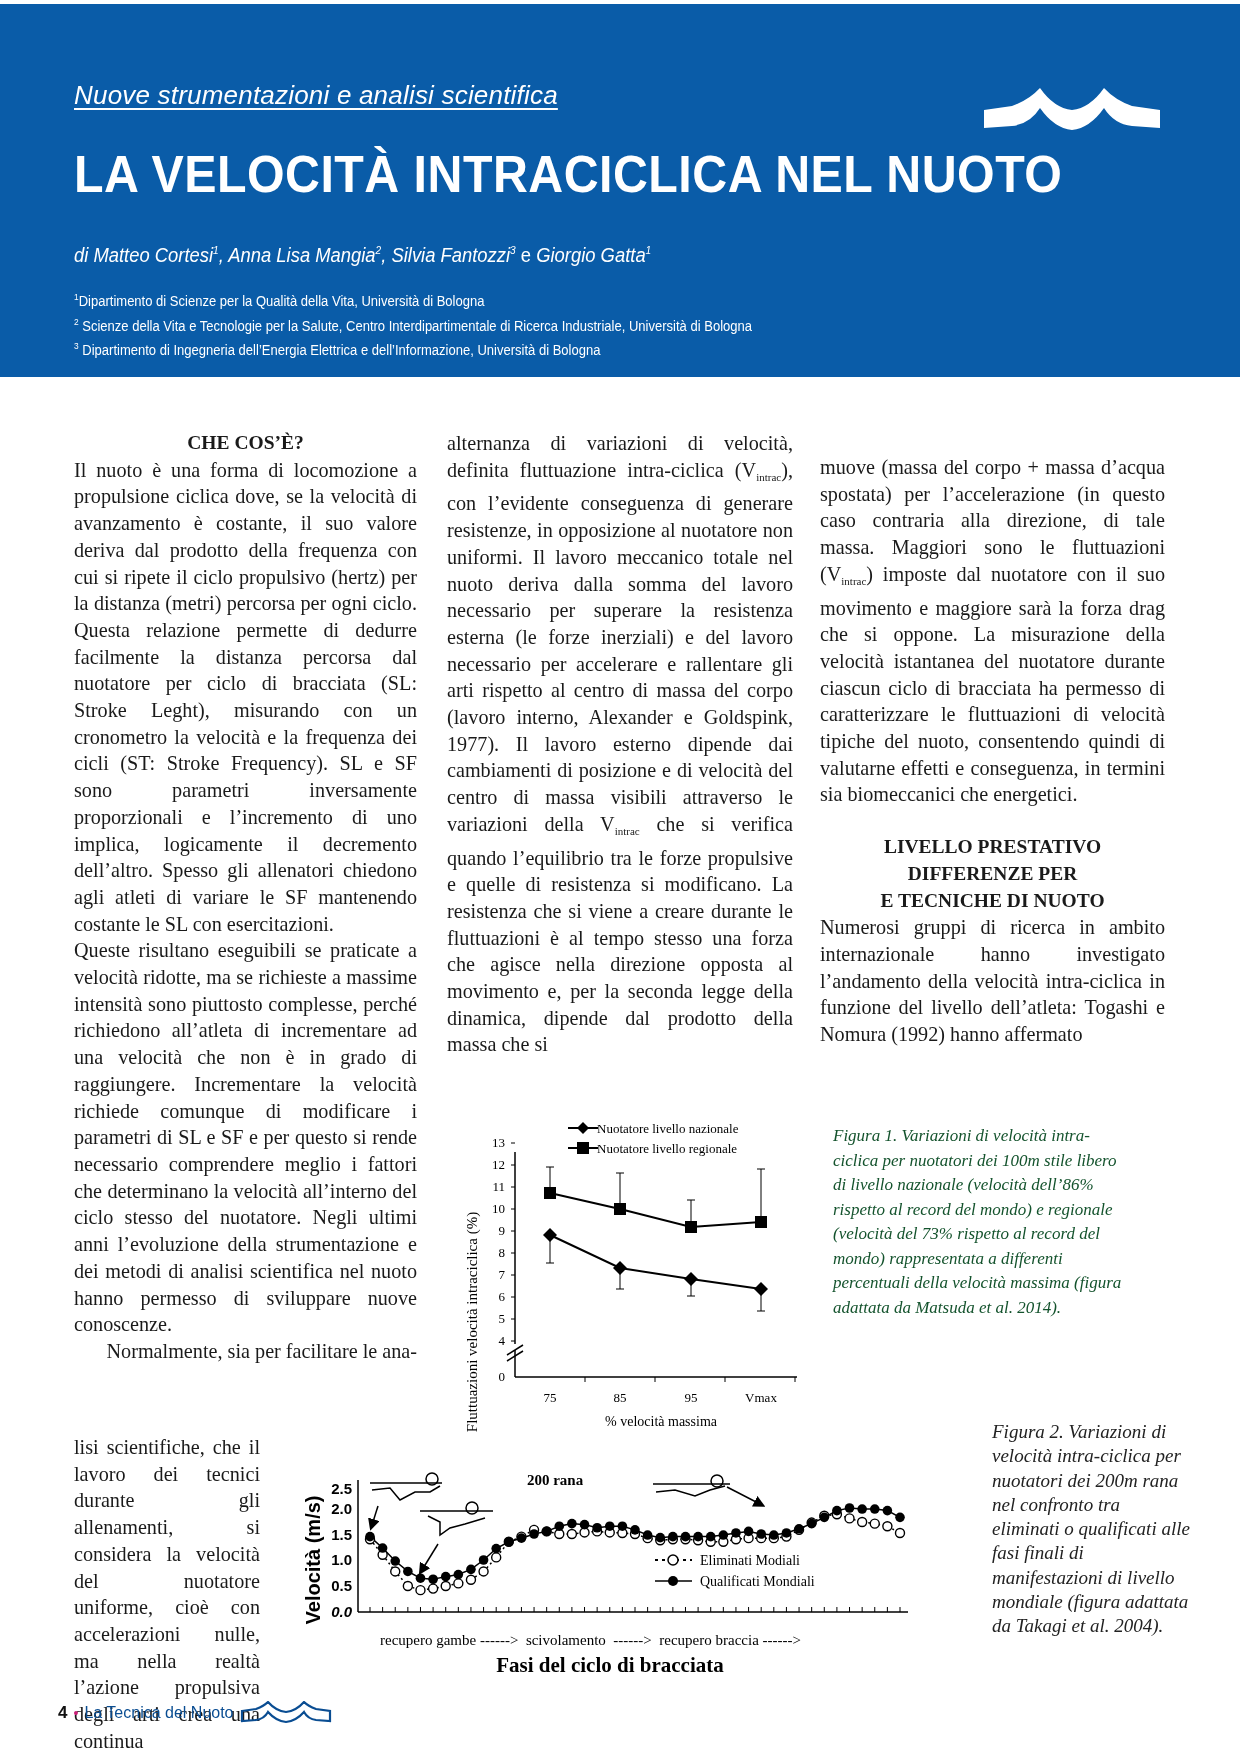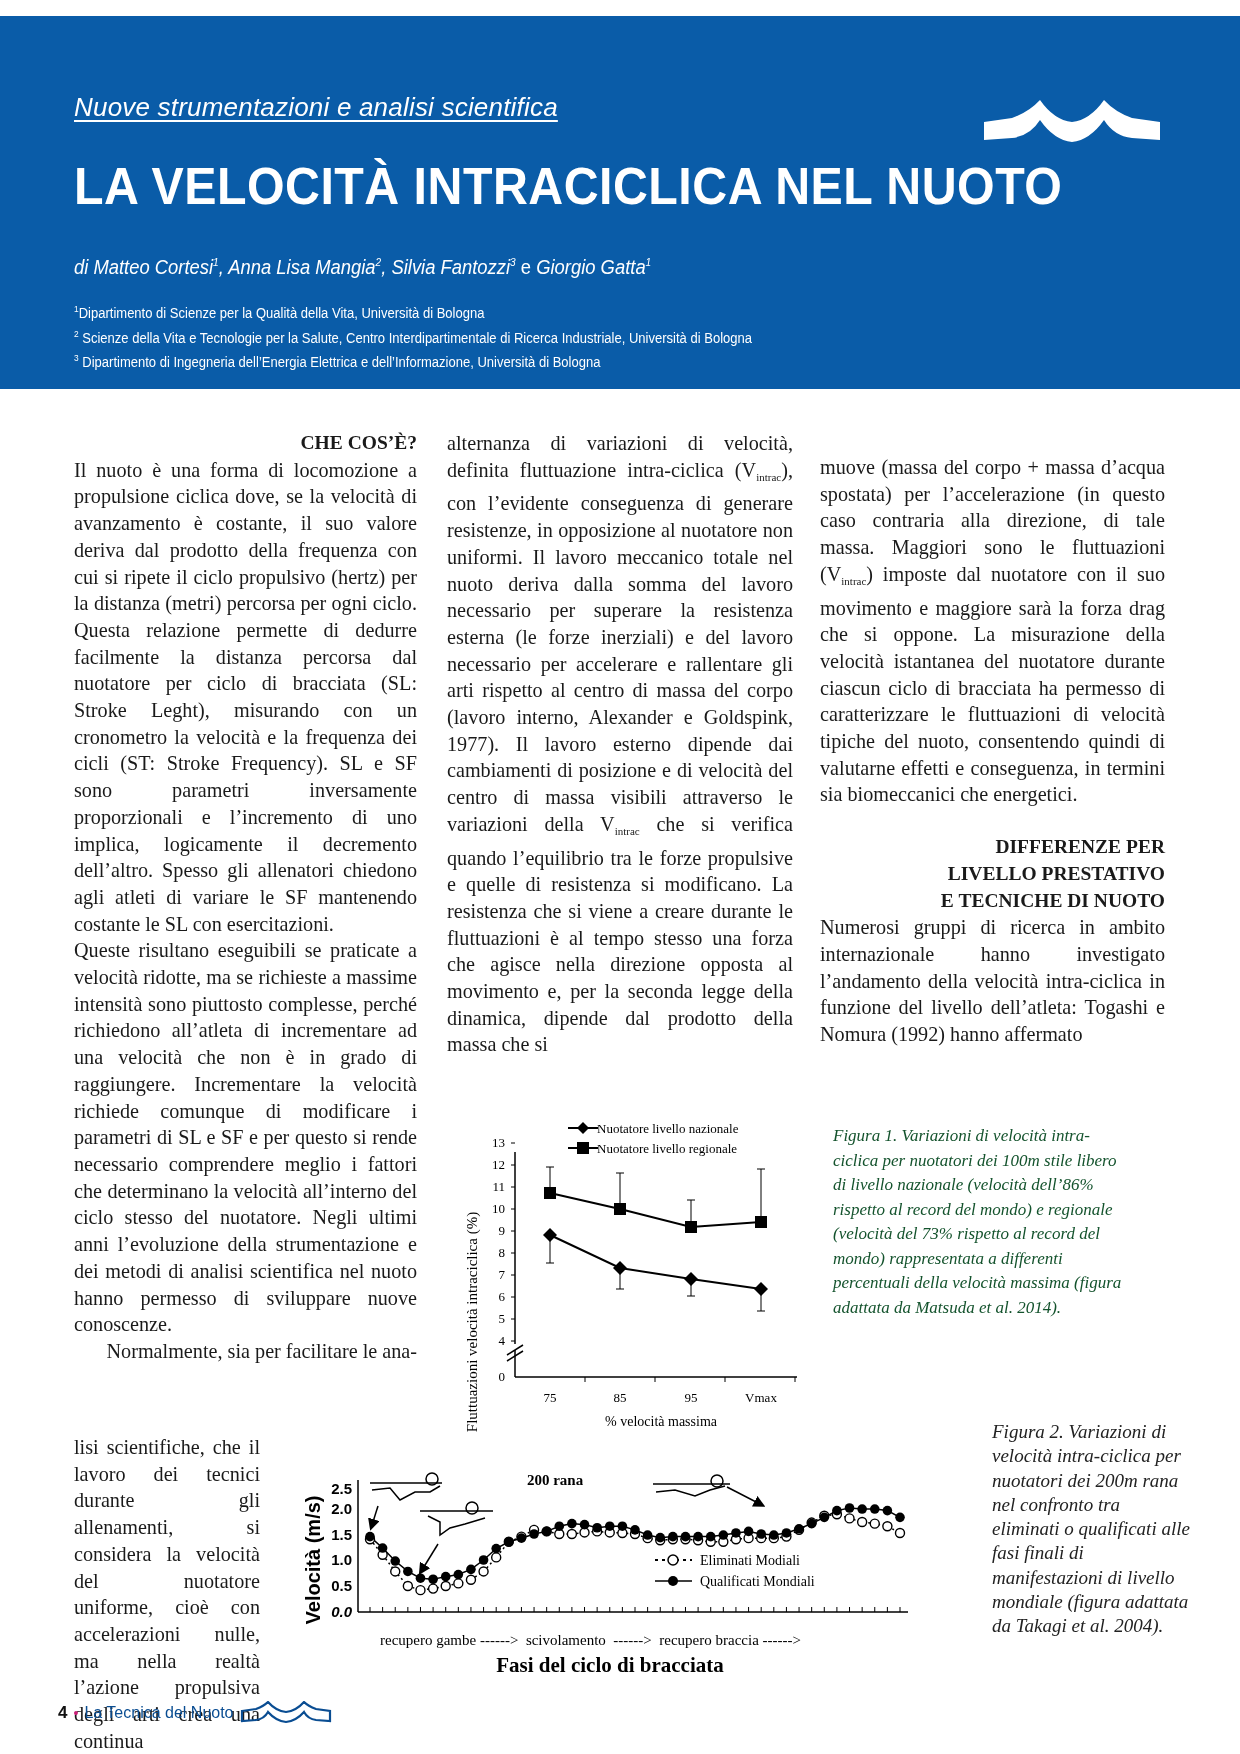--- a/index.html
+++ b/index.html
@@ -1,38 +1,38 @@
 <!DOCTYPE html>
 <html><head>
 <meta charset="utf-8">
 <style>
   * { box-sizing: border-box; margin: 0; padding: 0; }
   html, body { width: 1240px; height: 1754px; background: #ffffff; overflow: hidden; }
   body { position: relative; font-family: "Liberation Serif", "DejaVu Serif", serif; color: #1a1a1a; }
 
   
-  .header { position: absolute; left: 0; top: 16px; width: 1240px; height: 373px; background: #0a5ca8; color: #fff; }
+  .header { position: absolute; left: 0; top: 4px; width: 1240px; height: 373px; background: #0a5ca8; color: #fff; }
   .kicker { position: absolute; left: 74px; top: 76px; font-family: "Liberation Sans", "DejaVu Sans", sans-serif; font-style: italic; font-size: 26px; font-weight: 300; text-decoration: underline; text-underline-offset: 4px; letter-spacing: 0.2px; }
   .wave-logo { position: absolute; left: 984px; top: 84px; width: 176px; height: 44px; }
   .title { position: absolute; left: 74px; top: 140px; font-family: "Liberation Sans", "DejaVu Sans", sans-serif; font-weight: bold; font-size: 52px; letter-spacing: 0.5px; white-space: nowrap; transform: scaleX(0.93); transform-origin: left; }
   .authors { position: absolute; left: 74px; top: 240px; font-family: "Liberation Sans", "DejaVu Sans", sans-serif; font-style: italic; font-size: 20px; white-space: nowrap; transform: scaleX(0.92); transform-origin: left; }
   .authors .name { font-weight: normal; }
   .authors sup { font-size: 11px; }
   .affils { position: absolute; left: 74px; top: 283px; font-family: "Liberation Sans", "DejaVu Sans", sans-serif; font-size: 14px; line-height: 21px; transform: scaleX(0.93); transform-origin: left; }
   .affils div { white-space: nowrap; }
   .affils sup { font-size: 9px; }
 
   
   .col { position: absolute; font-size: 20.2px; line-height: 26.7px; text-align: justify; }
   .col p { text-indent: 0; }
   .col1 { left: 74px; top: 430px; width: 343px; }
   .col2 { left: 447px; top: 430px; width: 346px; }
   .col3 { left: 820px; top: 430px; width: 345px; margin-top: 24px; }
   .col1b { left: 74px; top: 1434px; width: 186px; }
-  .section-head { font-weight: bold; text-align: right; font-size: 19.5px; line-height: 26.7px; }
+  .section-head { font-weight: bold; text-align: center; font-size: 19.5px; line-height: 26.7px; }
   sub.v { font-size: 11px; vertical-align: -4px; }
 
   
   .fig1 { position: absolute; left: 455px; top: 1112px; width: 370px; height: 320px; }
   .fig1-caption { position: absolute; left: 833px; top: 1124px; width: 300px; font-style: italic; font-size: 17px; line-height: 24.5px; color: #14532d; }
 
   
   .fig2 { position: absolute; left: 300px; top: 1450px; width: 650px; height: 225px; }
   .fig2-caption { position: absolute; left: 992px; top: 1420px; width: 200px; font-style: italic; font-size: 19px; line-height: 24.3px; color: #222; }
 
@@ -73,22 +73,22 @@
 </div>
 
 <div class="col col2">
   <p><span>alternanza di variazioni di velocità, definita fluttuazione intra-ciclica (V</span><sub class="v">intrac</sub><span>), con l’evidente conseguenza di generare resistenze, in opposizione al nuotatore non uniformi. Il lavoro meccanico totale nel nuoto deriva dalla somma del lavoro necessario per superare la resistenza esterna (le forze inerziali) e del lavoro necessario per accelerare e rallentare gli arti rispetto al centro di massa del corpo (lavoro interno, Alexander e Goldspink, 1977). Il lavoro esterno dipende dai cambiamenti di posizione e di velocità del centro di massa visibili attraverso le variazioni della V</span><sub class="v">intrac</sub><span> che si verifica quando l’equilibrio tra le forze propulsive e quelle di resistenza si modificano. La resistenza che si viene a creare durante le fluttuazioni è al tempo stesso una forza che agisce nella direzione opposta al movimento e, per la seconda legge della dinamica, dipende dal prodotto della massa che si</span></p>
 </div>
 
 <div class="col col3">
   <p><span>muove (massa del corpo + massa d’acqua spostata) per l’accelerazione (in questo caso contraria alla direzione, di tale massa. Maggiori sono le fluttuazioni (V</span><sub class="v">intrac</sub><span>) imposte dal nuotatore con il suo movimento e maggiore sarà la forza drag che si oppone. La misurazione della velocità istantanea del nuotatore durante ciascun ciclo di bracciata ha permesso di caratterizzare le fluttuazioni di velocità tipiche del nuoto, consentendo quindi di valutarne effetti e conseguenza, in termini sia biomeccanici che energetici.</span></p>
   <div style="height:26px"></div>
   <h2 class="section-head">
+    <div>LIVELLO PRESTATIVO</div>
     <div>DIFFERENZE PER</div>
-    <div>LIVELLO PRESTATIVO</div>
     <div>E TECNICHE DI NUOTO</div>
   </h2>
   <p>Numerosi gruppi di ricerca in ambito internazionale hanno investigato l’andamento della velocità intra-ciclica in funzione del livello dell’atleta: Togashi e Nomura (1992) hanno affermato</p>
 </div>
 
 <div class="fig1">
   <svg width="370" height="320" viewBox="0 0 370 320" font-family="Liberation Serif, serif">
 
     <g>
       <line x1="113" y1="16" x2="143" y2="16" stroke="#000" stroke-width="2"></line>

